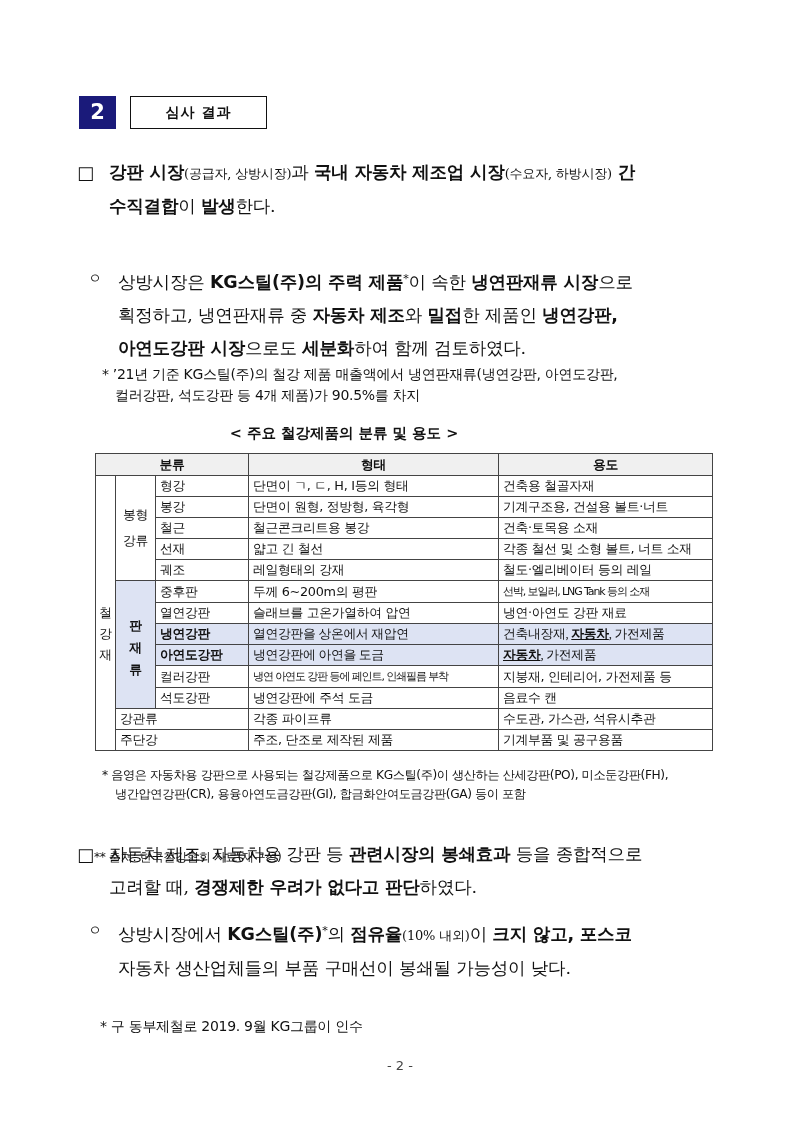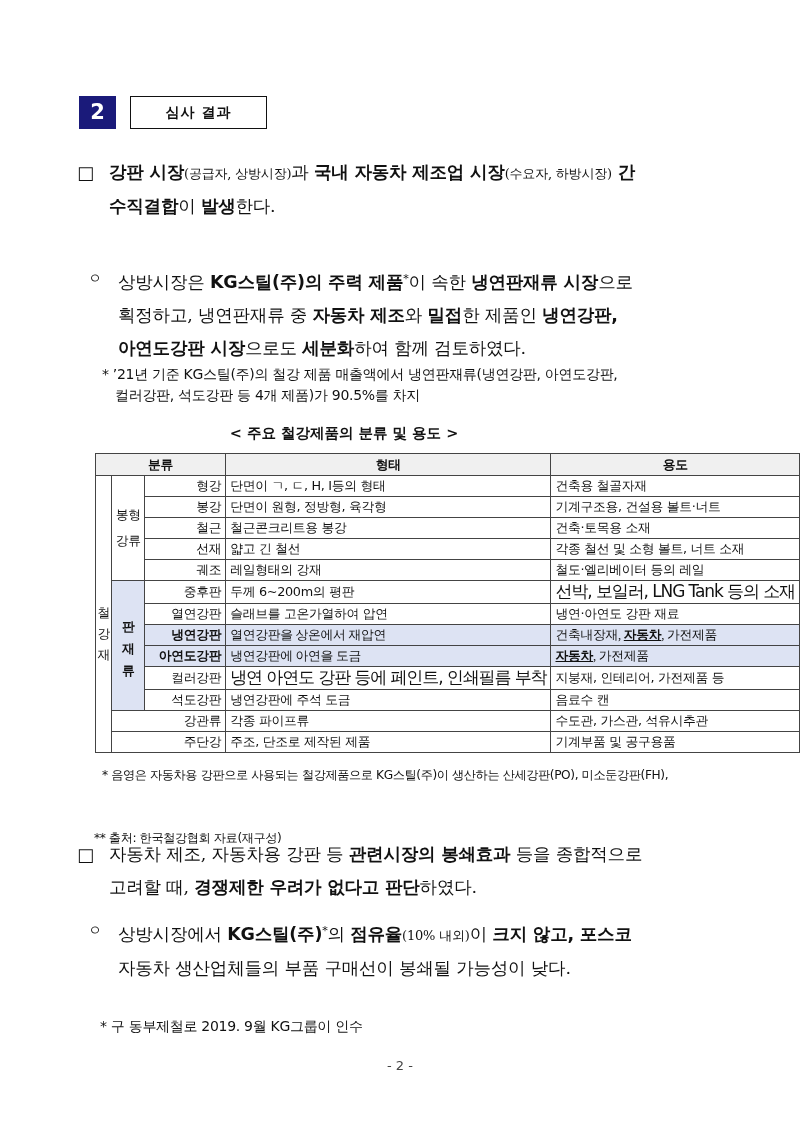--- a/index.html
+++ b/index.html
@@ -26,26 +26,26 @@
              line-height:19px; letter-spacing:-0.4px; }
 
   .tbl-title { left:0; width:688px; top:424px; text-align:center;
                font-family:"DejaVu Sans","Liberation Sans",sans-serif; font-weight:bold; font-size:14.5px; }
 
   table.steel { position:absolute; left:95px; top:453px; border-collapse:collapse;
                 font-family:"DejaVu Sans","Liberation Sans",sans-serif; font-size:12.8px; }
   table.steel td, table.steel th { border:1px solid #444; padding:0 4px; height:20px;
                                    line-height:20px; white-space:nowrap; letter-spacing:-0.3px; }
   table.steel th { background:#f0f0f0; font-weight:bold; height:21px; }
-  table.steel td.c { text-align:right; }
+  table.steel td.c { text-align:left; }
   table.steel tr.hl td.hlc { background:#dde3f3;font-family:Liberation Serif, serif; }
   table.steel td.grp-pan { background:#dde3f3; font-weight:bold; text-align:center; line-height:20px; }
   table.steel td.vert { text-align:center; line-height:21px; padding:0; }
   .ul { text-decoration:underline; font-weight:bold; }
-  .tight { letter-spacing:-1.1px; font-size:17px; }
+  .tight { letter-spacing:-1.1px; font-size:11px; }
 
   .pagenum { left:0; width:800px; top:1058px; text-align:center;
              font-family:"DejaVu Sans","Liberation Sans",sans-serif; font-size:13px; color:#444; }
 </style>
 </head>
 <body>
 
 <div class="abs sec-num">2</div>
 <div class="abs sec-title">심사 결과</div>
 
@@ -172,20 +172,21 @@
   <tr>
     <td colspan="2" class="c">주단강</td>
     <td>주조, 단조로 제작된 제품</td>
     <td>기계부품 및 공구용품</td>
   </tr>
 </tbody>
   </table>
 
 <div class="abs note-sm" style="left:102px; top:766px; width:630px;">
   <div style="white-space:nowrap;">* 음영은 자동차용 강판으로 사용되는 철강제품으로 KG스틸(주)이 생산하는 산세강판(PO), 미소둔강판(FH),</div>
+  <div style="padding-left:13px; white-space:nowrap;">냉간압연강판(CR), 용융아연도금강판(GI), 합금화안여도금강판(GA) 등이 포함</div>
   <div style="margin-left:-8px; white-space:nowrap;margin-top:44px;">** 출처: 한국철강협회 자료(재구성)</div>
 </div>
 
 <div class="abs para" style="left:77px; top:838px; width:660px;">
   <span class="mark" style="left:0; top:0; font-family:'DejaVu Sans',sans-serif; font-size:18px;">□</span>
   <div style="padding-left:32px; white-space:nowrap;">
     <span>자동차 제조, 자동차용 강판 등 </span><b>관련시장의 봉쇄효과</b><span> 등을 종합적으로</span>
   </div>
   <div style="padding-left:32px; white-space:nowrap;">
     <span>고려할 때, </span><b>경쟁제한 우려가 없다고 판단</b><span>하였다.</span>

